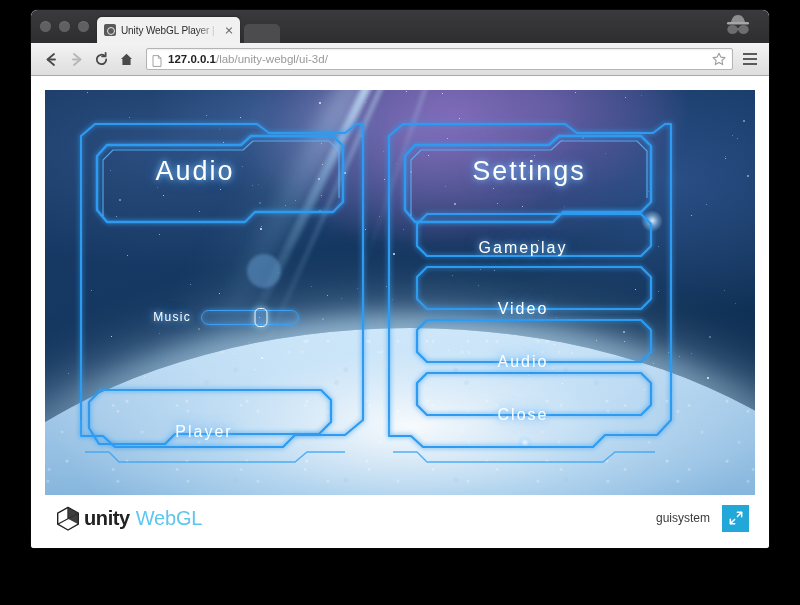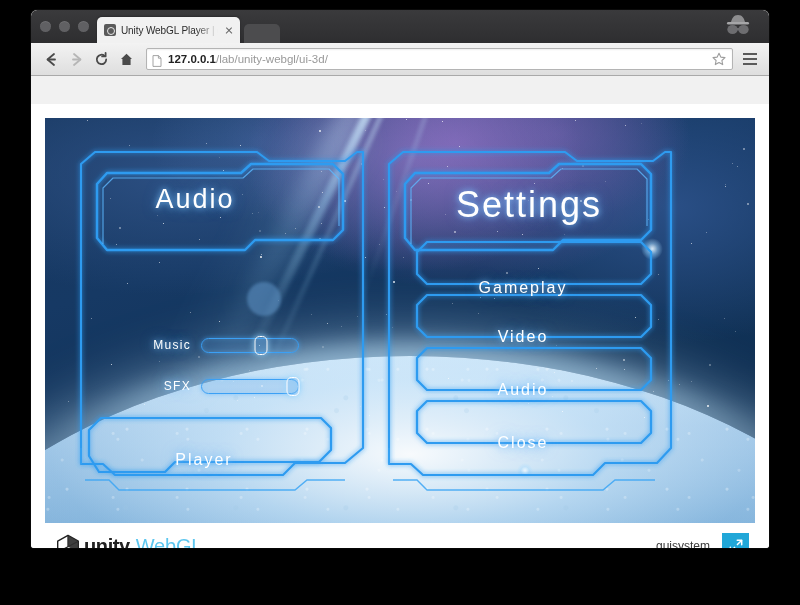--- a/index.html
+++ b/index.html
@@ -175,21 +175,20 @@
     cursor: pointer;
   }
   #menu-icon i { display: block; width: 14px; height: 2.2px; background: #5a5a5a; }
 
   
   #page {
     position: relative;
     height: calc(538px - 33px - 33px);
     background: #ffffff;
     padding: 14px 14px 0 14px;
-    margin-top: 28px;
   }
 
   
   #unity-canvas {
     position: relative;
     width: 710px;
     height: 405px;
     overflow: hidden;
     background: #0e2545;
   }
@@ -382,36 +381,36 @@
   #close-button .hud-text { font-size: 16px; }
 
   
   #settings-panel { left: 342px; top: 26px; width: 268px; height: 360px; }
 
   #settings-title {
     position: absolute;
     left: 22px; top: 40px;
     width: 240px;
     text-align: center;
-    font-size: 36px;
+    font-size: 27px;
     font-weight: 300;
   }
 
   .menu-button {
     position: absolute;
     left: 30px;
     width: 212px;
     height: 40px;
     display: flex;
     align-items: center;
     justify-content: center;
     cursor: pointer;
   }
   .menu-button .hud-text { font-size: 16px; }
-  #btn-0 { top: 124px; }
+  #btn-0 { top: 112px; }
   #btn-1 { top: 173px; }
   #btn-2 { top: 226px; }
   #btn-3 { top: 279px; }
 
   
   #unity-footer {
     position: relative;
     width: 710px;
     height: 46px;
     display: flex;
@@ -757,26 +756,20 @@
         <div id="cursor-blob"></div>
 
 
         <div class="slider-row" id="row-music">
           <span class="hud-text slider-label">Music</span>
           <span class="slider-track">
             <span class="slider-handle" id="handle-music" style="left: 61%;"></span>
           </span>
         </div>
 
-        <div class="slider-row" id="row-sfx">
-          <span class="hud-text slider-label">SFX</span>
-          <span class="slider-track">
-            <span class="slider-handle" id="handle-sfx" style="left: 95%;"></span>
-          </span>
-        </div>
 
         <div id="close-button">
           <span class="hud-text">Player</span>
         </div>
       </div>
 
       <div class="panel" id="settings-panel">
         <div class="hud-text" id="settings-title">Settings</div>
 
         <div class="menu-button" id="btn-0">

